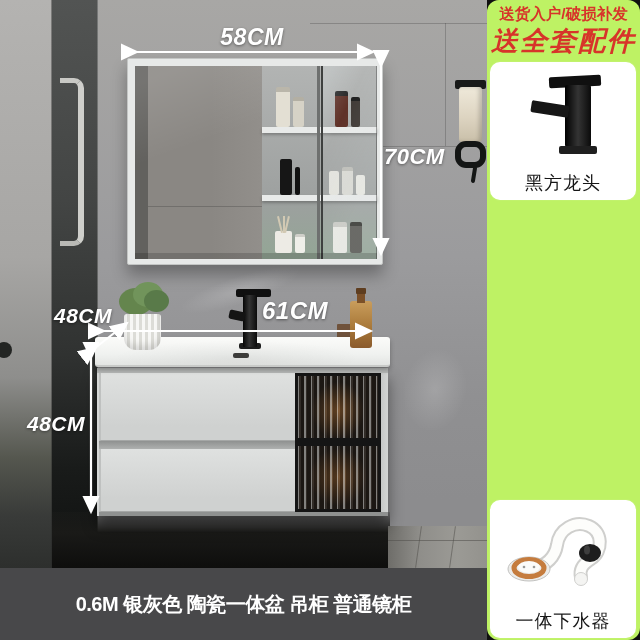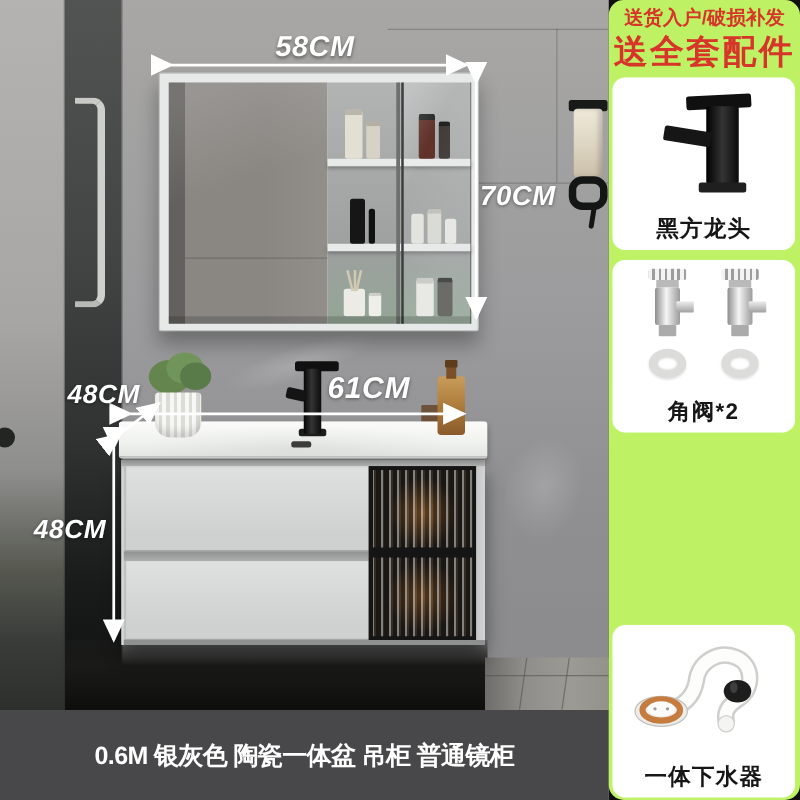--- a/index.html
+++ b/index.html
@@ -113,25 +113,25 @@
 
   
   #caption-bar{position:absolute;left:0;top:568px;width:487px;height:72px;background:#48484a;z-index:60;
     display:flex;align-items:center;justify-content:center;}
   #caption-bar span{color:#fff;font-weight:700;font-size:20px;letter-spacing:-0.5px;white-space:nowrap;}
 
   
   #sidebar{position:absolute;left:487px;top:0;width:153px;height:640px;background:#bef264;z-index:70;border-radius:12px;}
   .promo{position:absolute;left:0;width:153px;text-align:center;color:#d7342a;font-weight:700;}
   #promo1{top:4px;font-size:15.5px;letter-spacing:0;}
-  #promo2{top:23px;font-size:27px;letter-spacing:2px;}
+  #promo2{top:23px;font-size:27px;letter-spacing:2px;font-style:italic;}
   .card{position:absolute;left:3px;width:146px;height:138px;background:#fff;border-radius:10px;overflow:hidden;
         box-shadow:0 0 0 1px rgba(255,255,255,.06);}
   .card-label{position:absolute;left:0;bottom:5px;width:100%;text-align:center;color:#161616;
-        font-size:18px;font-weight:700;letter-spacing:1px;margin-top:48px;}
+        font-size:18px;font-weight:400;letter-spacing:1px;margin-top:48px;}
   .card-art{position:absolute;left:3px;top:5px;width:140px;height:98px;}
 
   
   .f-lever{position:absolute;left:56px;top:9px;width:52px;height:11px;background:#101010;border-radius:2px;transform:rotate(-3deg);}
   .f-body{position:absolute;left:72px;top:18px;width:26px;height:62px;border-radius:2px;
           background:linear-gradient(90deg,#000,#343434 50%,#0a0a0a);}
   .f-spout{position:absolute;left:38px;top:36px;width:38px;height:12px;background:#161616;border-radius:2px;transform:rotate(9deg);}
   .f-base{position:absolute;left:66px;top:79px;width:38px;height:8px;background:#1f1f1f;border-radius:2px;}
 
   
@@ -283,41 +283,20 @@
     <div class="card" style="top:62px;">
       <div class="card-art">
         <div class="f-lever"></div>
         <div class="f-body"></div>
         <div class="f-spout"></div>
         <div class="f-base"></div>
       </div>
       <div class="card-label">黑方龙头</div>
     </div>
 
-    <div class="card" style="top:208px;">
-      <div class="card-art">
-        <div class="valve" style="left:22px;top:2px;">
-          <div class="v-cap"></div>
-          <div class="v-neck"></div>
-          <div class="v-body"></div>
-          <div class="v-out"></div>
-          <div class="v-stub"></div>
-        </div>
-        <div class="valve" style="left:80px;top:2px;">
-          <div class="v-cap"></div>
-          <div class="v-neck"></div>
-          <div class="v-body"></div>
-          <div class="v-out"></div>
-          <div class="v-stub"></div>
-        </div>
-        <div class="ring" style="left:26px;top:66px;"></div>
-        <div class="ring" style="left:84px;top:66px;"></div>
-      </div>
-      <div class="card-label">角阀*2</div>
-    </div>
 
 
     <div class="card" style="top:500px;">
       <div class="card-art">
         <svg class="art-svg" viewBox="0 0 140 98">
           <g fill="none" stroke-linecap="round">
             <path d="M40,64 C54,60 62,52 64,40 C66,24 82,15 96,21 C110,27 110,46 98,54 C90,59 86,64 88,72" stroke="#cfcfcd" stroke-width="14"></path>
             <path d="M40,64 C54,60 62,52 64,40 C66,24 82,15 96,21 C110,27 110,46 98,54 C90,59 86,64 88,72" stroke="#fdfdfb" stroke-width="10"></path>
           </g>
           <ellipse cx="97" cy="48" rx="11" ry="9" fill="#1d1d1d"></ellipse>

